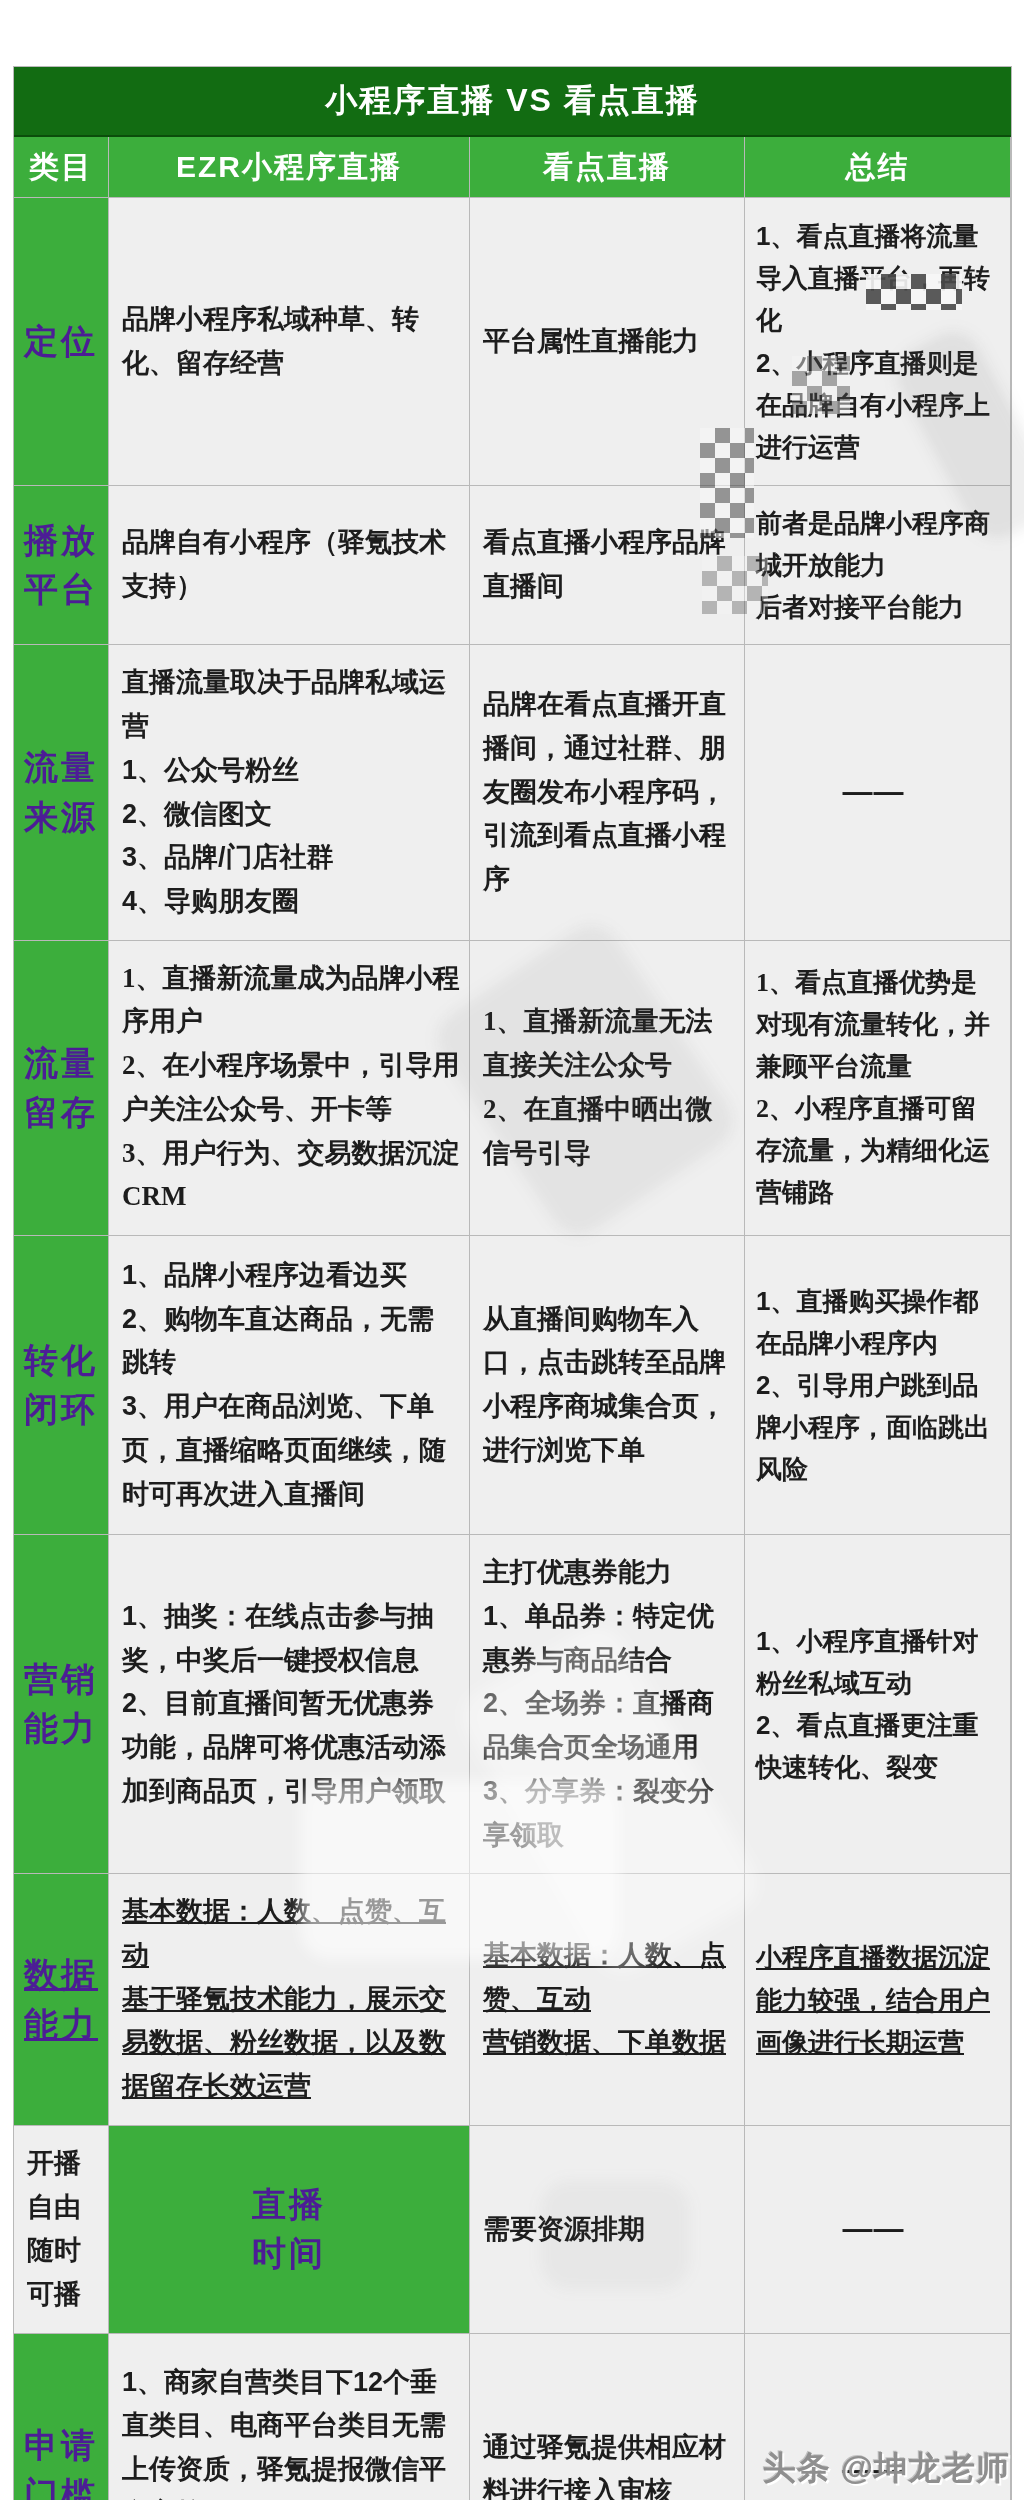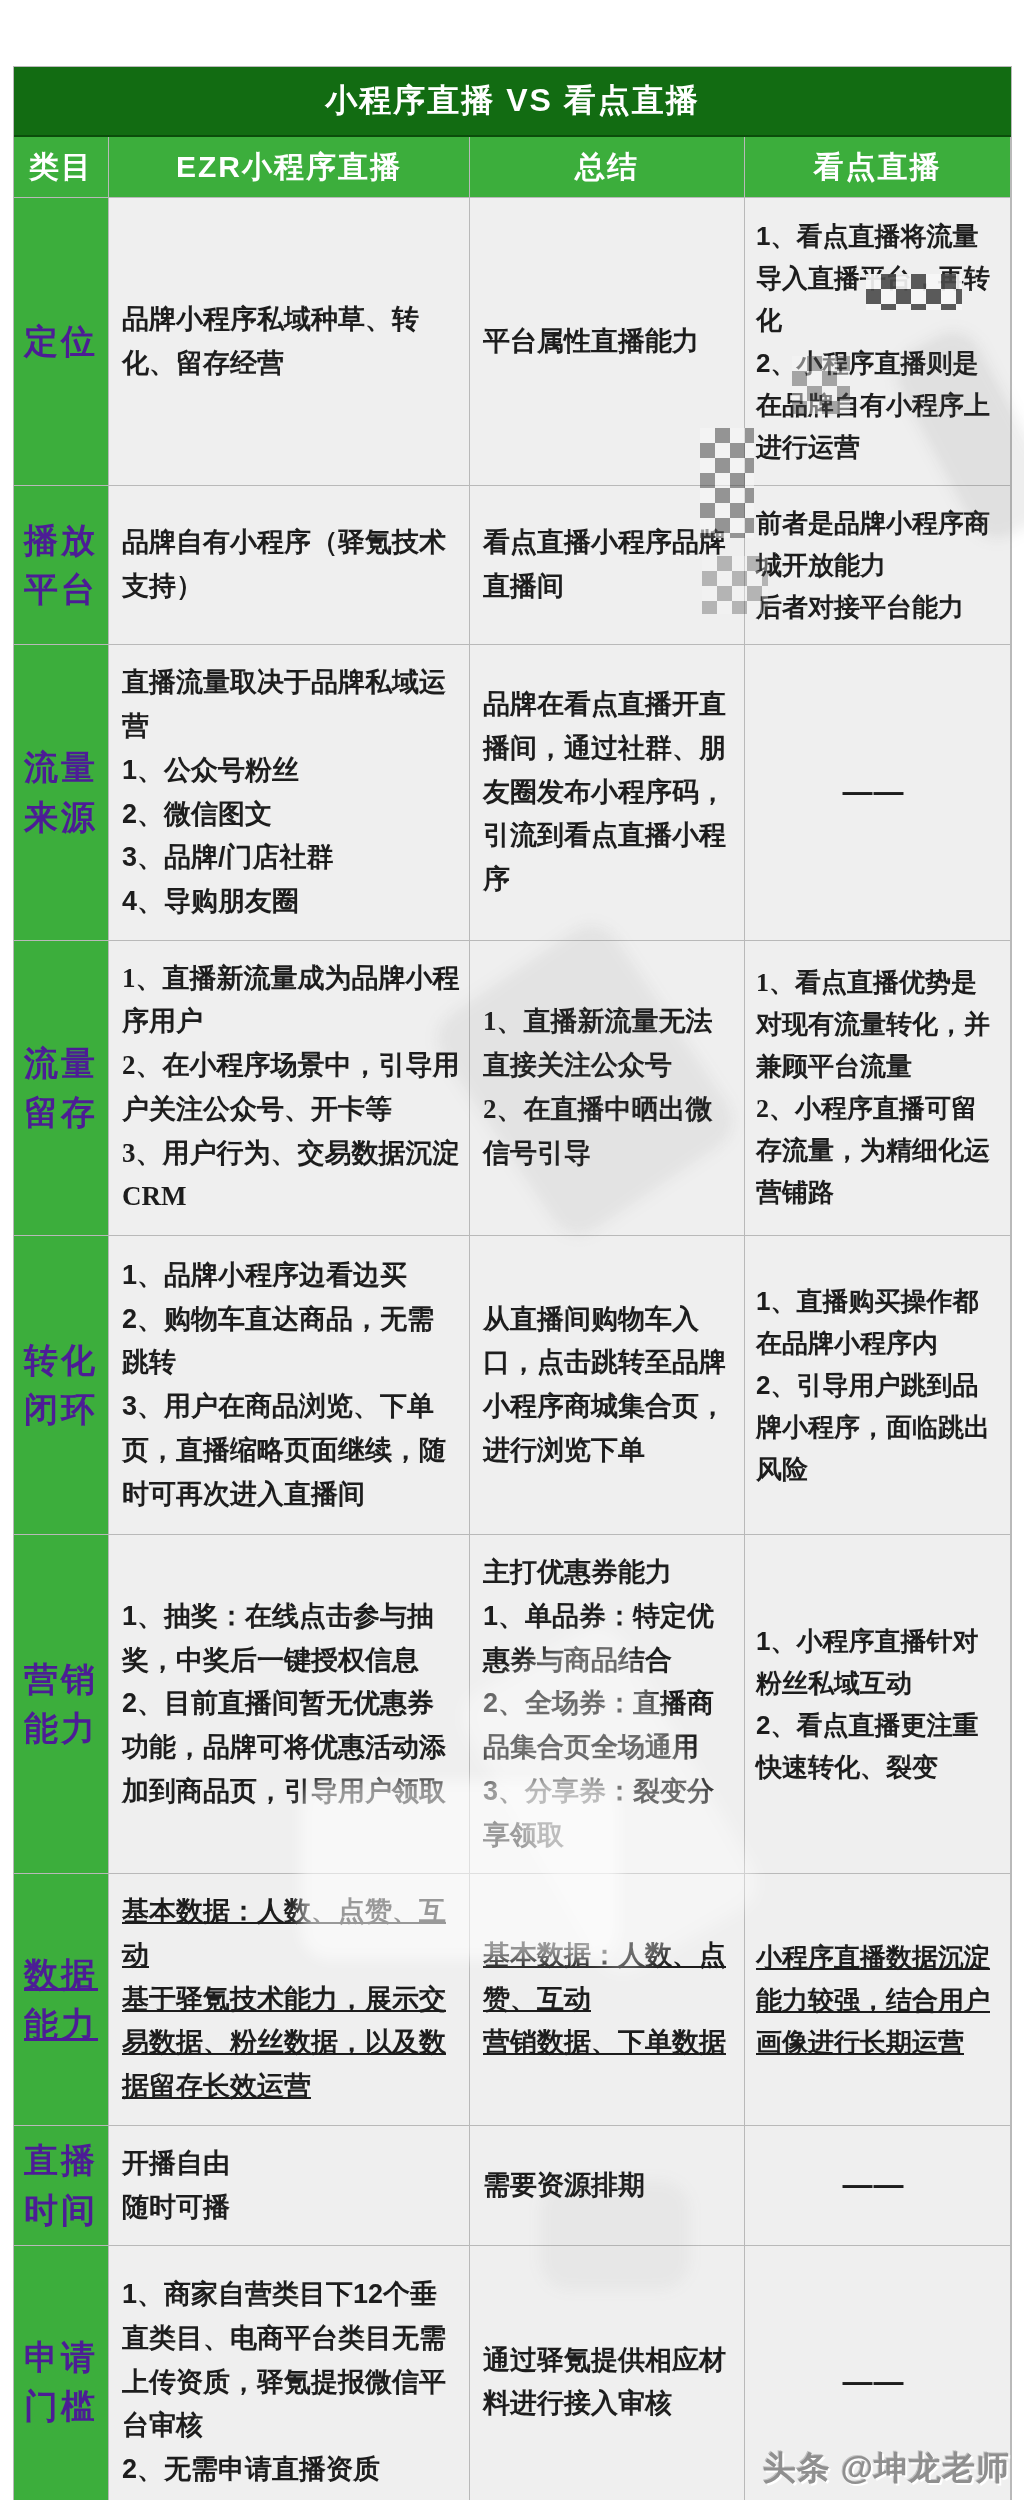--- a/index.html
+++ b/index.html
@@ -96,22 +96,22 @@
   }
 </style>
 </head>
 <body>
 
 <div class="sheet">
   <div class="title-bar">小程序直播 VS 看点直播</div>
   <div class="header-row">
     <div class="header-cell">类目</div>
     <div class="header-cell">EZR小程序直播</div>
+    <div class="header-cell">看点直播</div>
     <div class="header-cell">总结</div>
-    <div class="header-cell">看点直播</div>
   </div>
   <div id="rows">
       <div class="row">
         <div class="cell label-cell">
           <span>定位</span>
         </div>
         <div class="cell body-cell col-ezr">
           <span>品牌小程序私域种草、转化、留存经营</span>
         </div>
         <div class="cell body-cell col-kandian">
@@ -225,27 +225,27 @@
         </div>
         <div class="cell body-cell col-kandian">
           <span>基本数据：人数、点赞、互动
 营销数据、下单数据</span>
         </div>
         <div class="cell body-cell col-summary">
           <span>小程序直播数据沉淀能力较强，结合用户画像进行长期运营</span>
         </div>
       </div>
       <div class="row">
+        <div class="cell body-cell col-ezr">
+          <span>开播自由
+随时可播</span>
+        </div>
         <div class="cell label-cell">
           <span>直播
 时间</span>
-        </div>
-        <div class="cell body-cell col-ezr">
-          <span>开播自由
-随时可播</span>
         </div>
         <div class="cell body-cell col-kandian">
           <span>需要资源排期</span>
         </div>
         <div class="cell body-cell col-summary dash">
           <span>——</span>
         </div>
       </div>
       <div class="row">
         <div class="cell label-cell">

